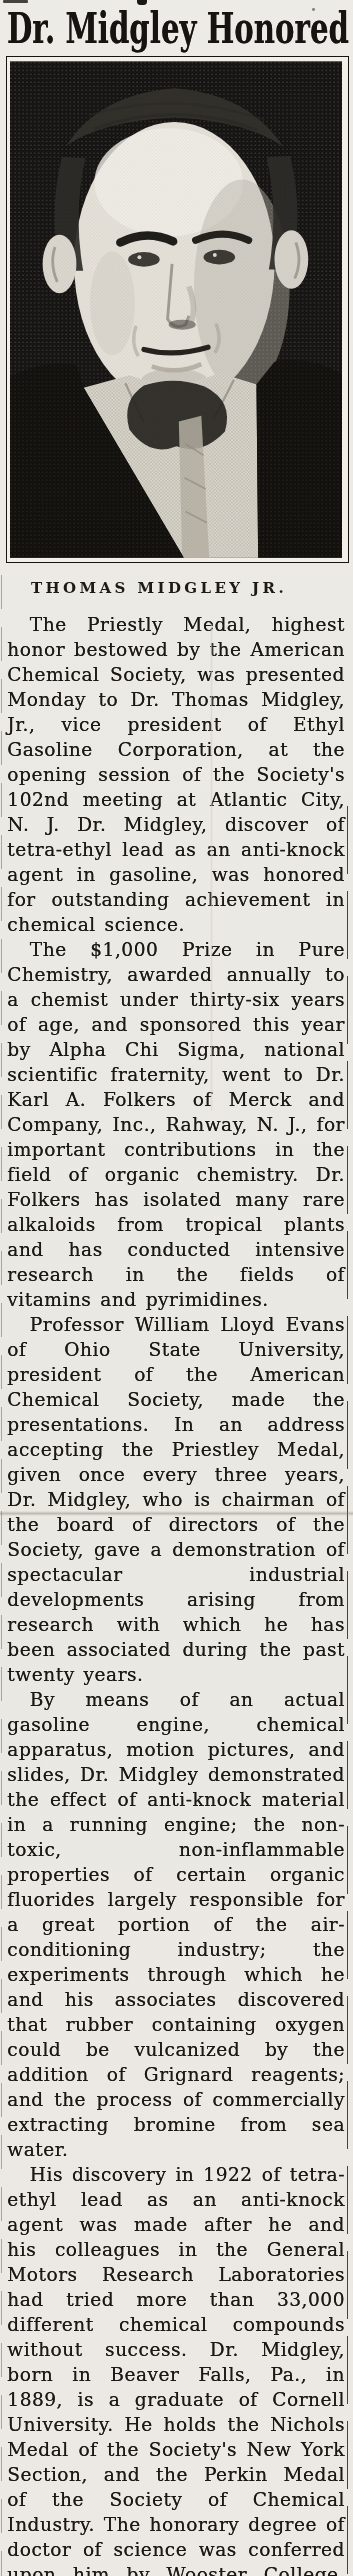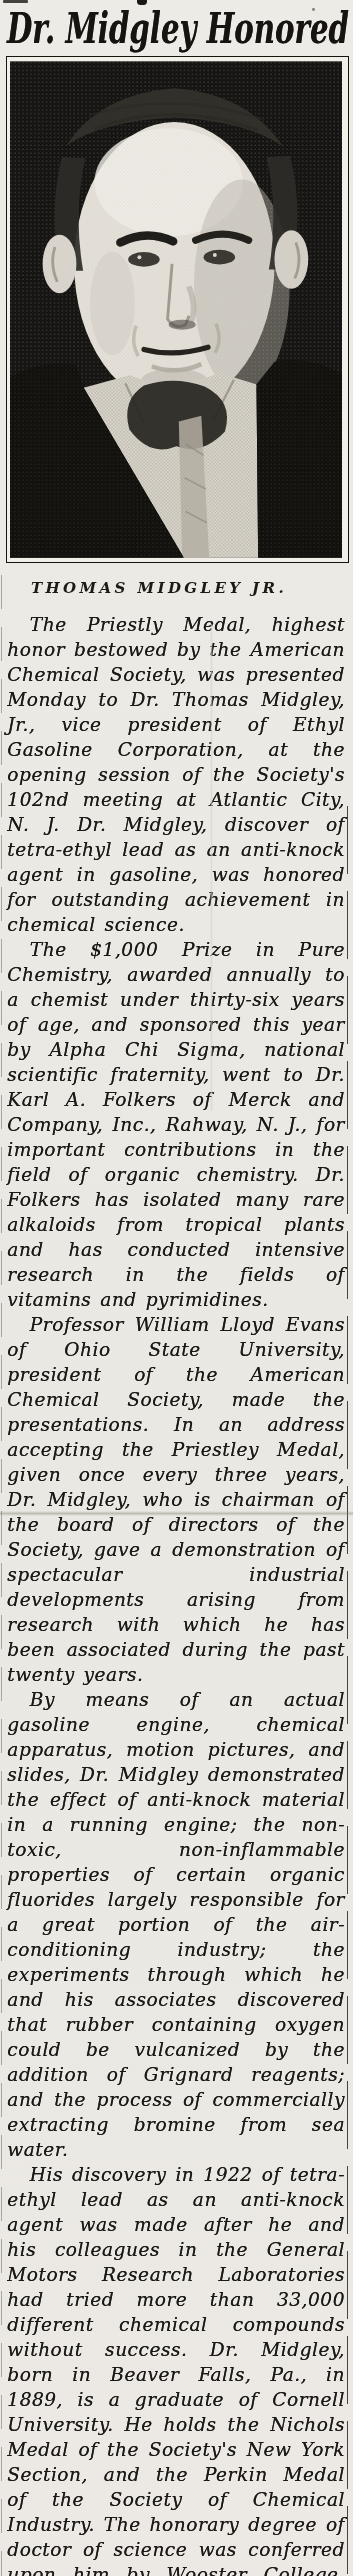--- a/index.html
+++ b/index.html
@@ -8,21 +8,20 @@
     background: #d8d6d1;
   }
   .clipping {
     position: relative;
     width: 354px;
     height: 2576px;
     margin: 0 auto;
     overflow: hidden;
     background: linear-gradient(180deg, #edebe6 0%, #eae8e2 55%, #ece9e4 100%);
     color: #1b1815;
-    font-style: italic;
   }
   .headline {
     margin: 8px 0 0 6.8px;
     font-size: 43px;
     line-height: 0.95;
     font-weight: bold;
     letter-spacing: 0px;
     white-space: nowrap;
     transform: scaleX(0.68);
     transform-origin: left center;

